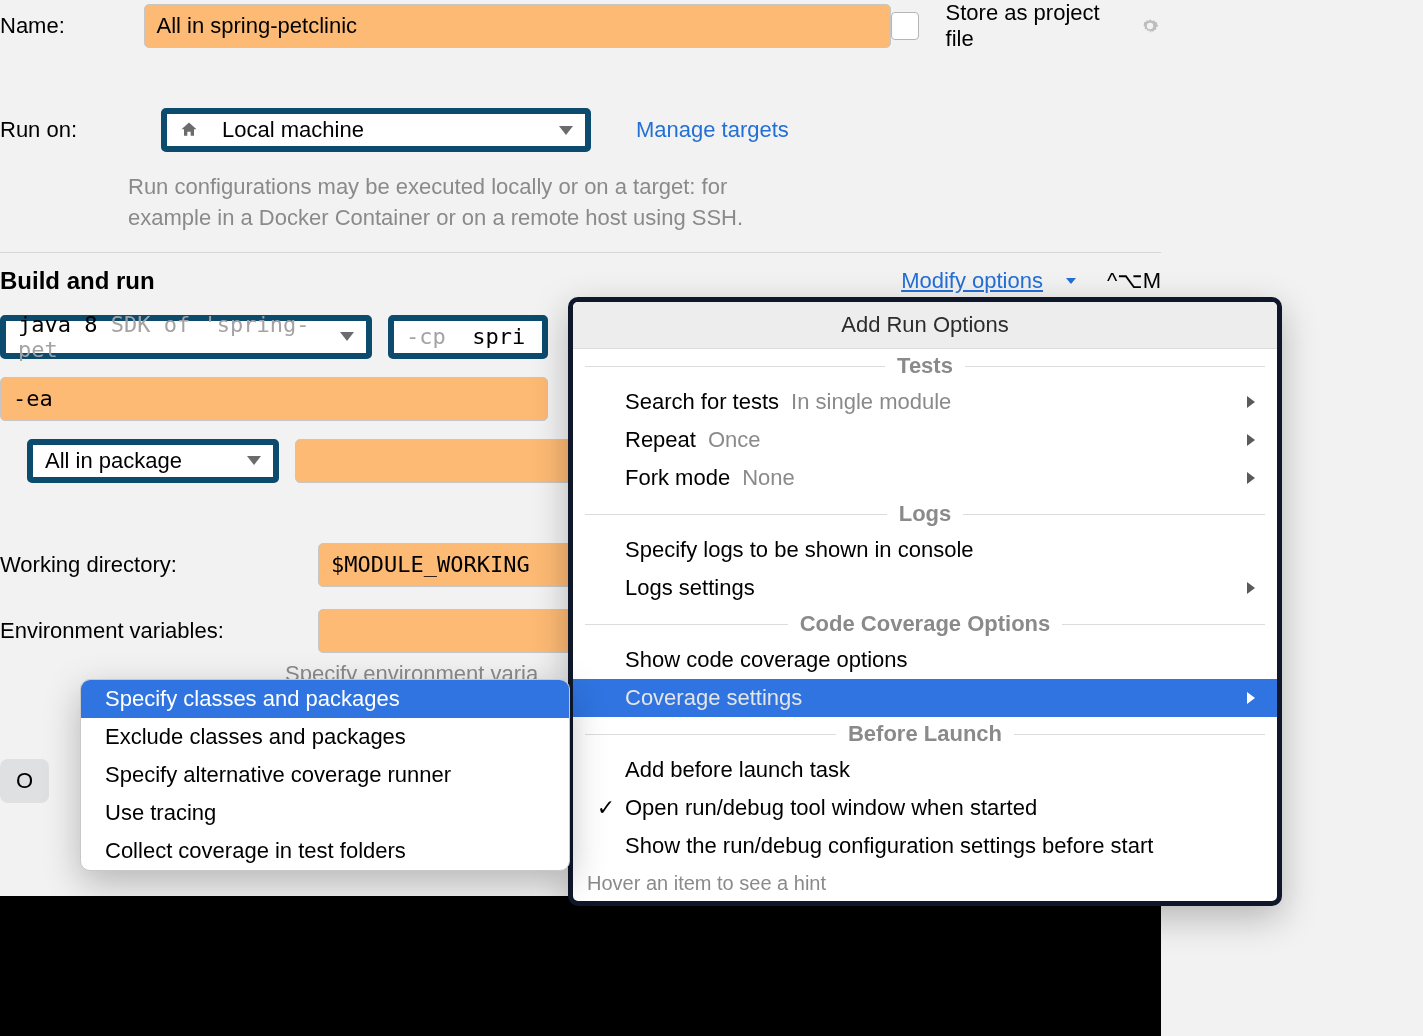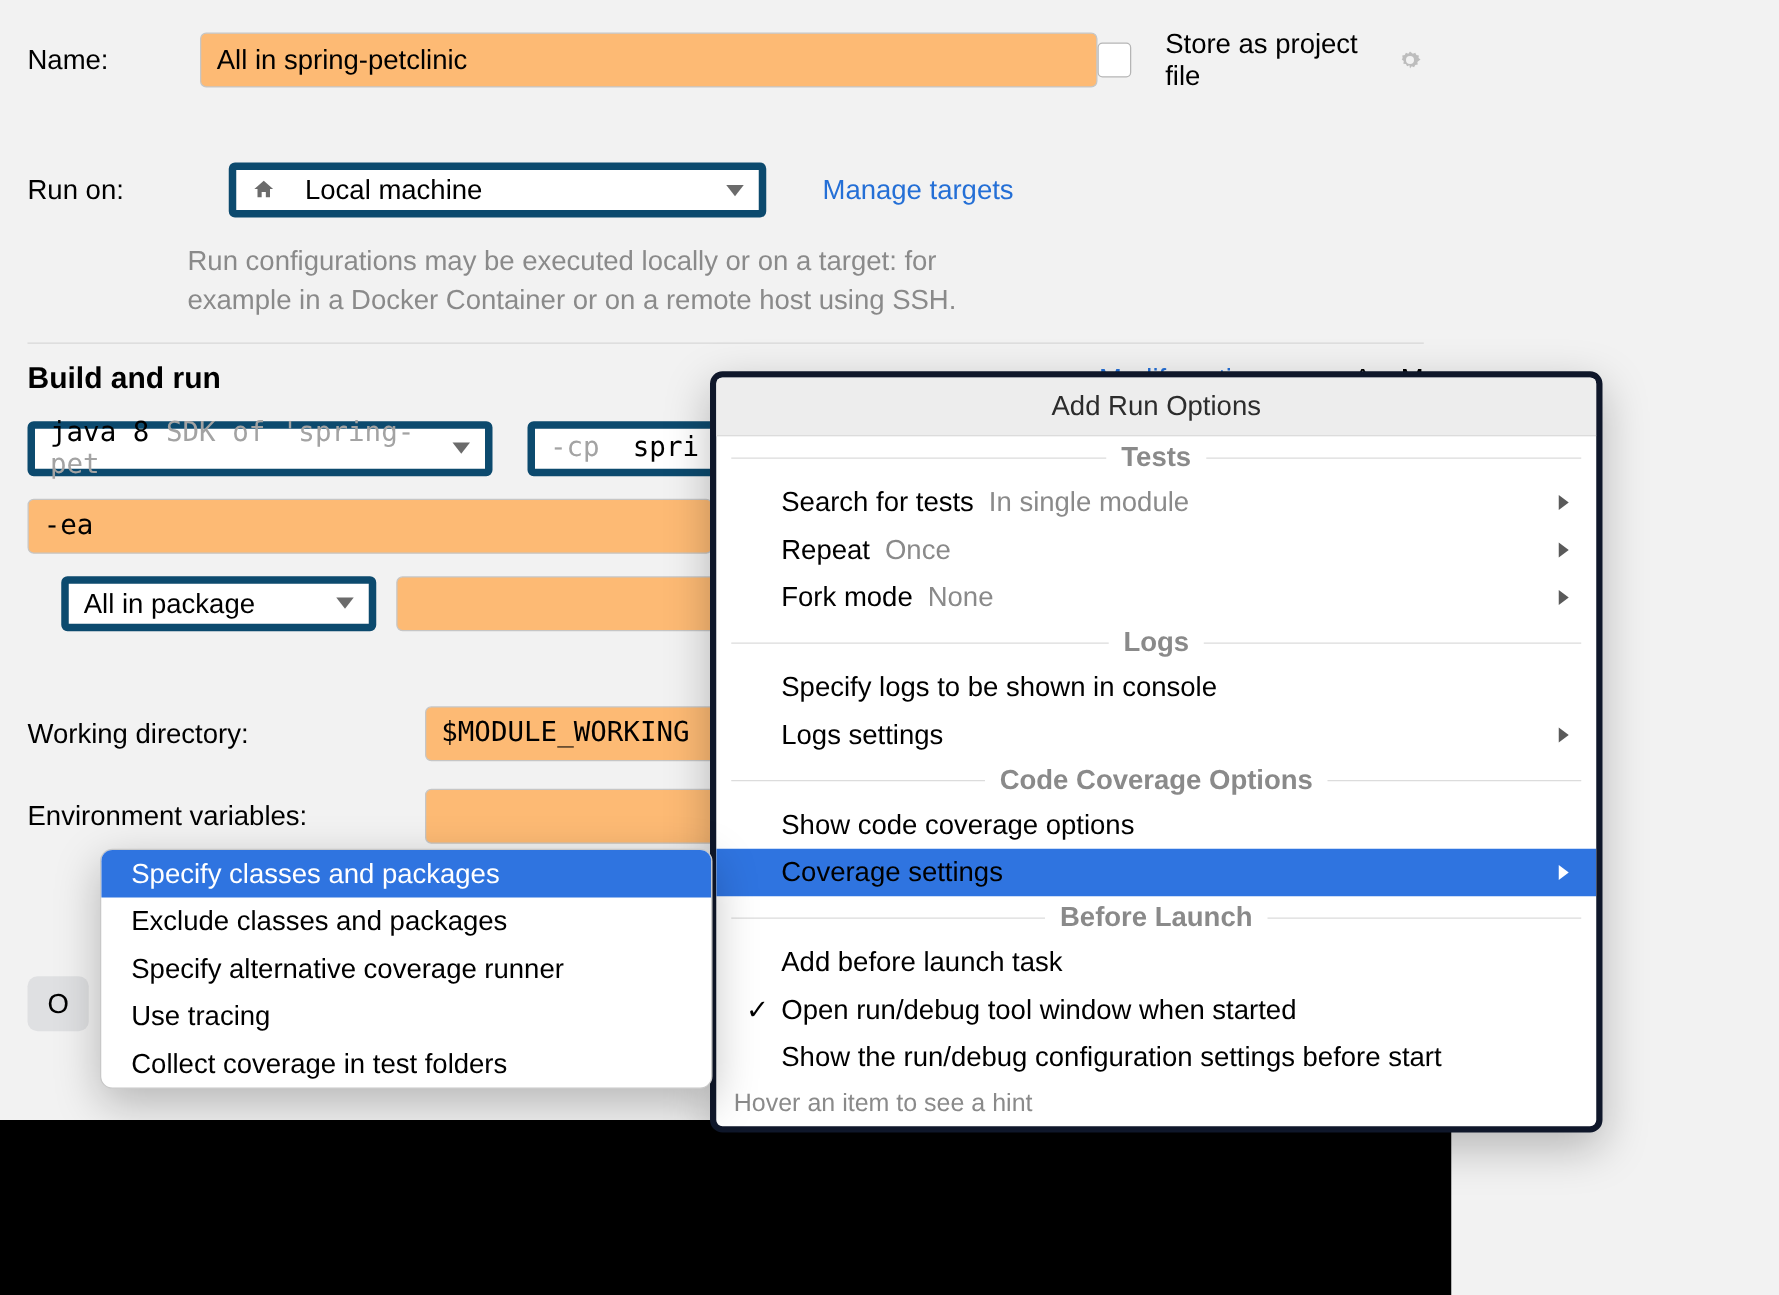--- a/index.html
+++ b/index.html
@@ -6,21 +6,20 @@
   html, body {
     margin: 0; padding: 0;
     font-family: -apple-system, "Helvetica Neue", Arial, sans-serif;
     font-size: 22px;
     background: #f2f2f2;
     color: #000;
   }
   .page {
     width: 1161px;
     position: relative;
-    padding: 22px;
     background: #f2f2f2;
     min-height: 1036px;
   }
   .black-strip {
     position:absolute; left:0; bottom:0; width:100%; height:140px;
     background:#000; z-index:0;
   }
   .row { display:flex; align-items:center;gap:17px; }
   .label { margin-right: 16px; }
   .text-input {
@@ -85,21 +84,21 @@
   .popup-section::before, .popup-section::after {
     content:""; flex:1; height:1px; background:#dcdcdc; margin:0 12px;
   }
   .popup-item {
     display:flex; align-items:center;
     padding:4px 22px; height:38px; font-size:22px;
     justify-content:space-between;
   }
   .popup-item .left { display:flex; align-items:center; }
   .popup-item .val { color:#8a8a8a; margin-left:12px; }
-  .popup-item.selected { background:#2f74e0; color:#000000; }
+  .popup-item.selected { background:#2f74e0; color:#e5e5e5; }
   .popup-item .check {
     width:22px; text-align:center; margin-right:8px; color:#000;
     font-size:22px; display:inline-block;
   }
   .popup-footer {
     color:#8a8a8a; font-size:20px; padding:6px 14px;
     border-top:1px solid transparent;
   }
 
   .submenu {
@@ -185,21 +184,21 @@
     </div>
   </div>
 
   <div class="row" style="gap:16px;">
     <div class="select mono" style="width:372px;">
       <span>
         <span style="color:#000;">java 8</span><span style="color:#a3a3a3;"> SDK of 'spring-pet</span>
       </span>
       <span class="chevron-down"></span>
     </div>
-    <div class="select mono" style="width:160px;margin-left:12px;">
+    <div class="select mono" style="width:160px;">
       <span>
         <span style="color:#a3a3a3;">-cp</span>
         <span>&nbsp;</span><span style="color:#000;">spri</span>
       </span>
     </div>
   </div>
 
   <div class="text-input mono" style="width:548px; margin-top:18px;">
     <span>-ea</span>
   </div>

